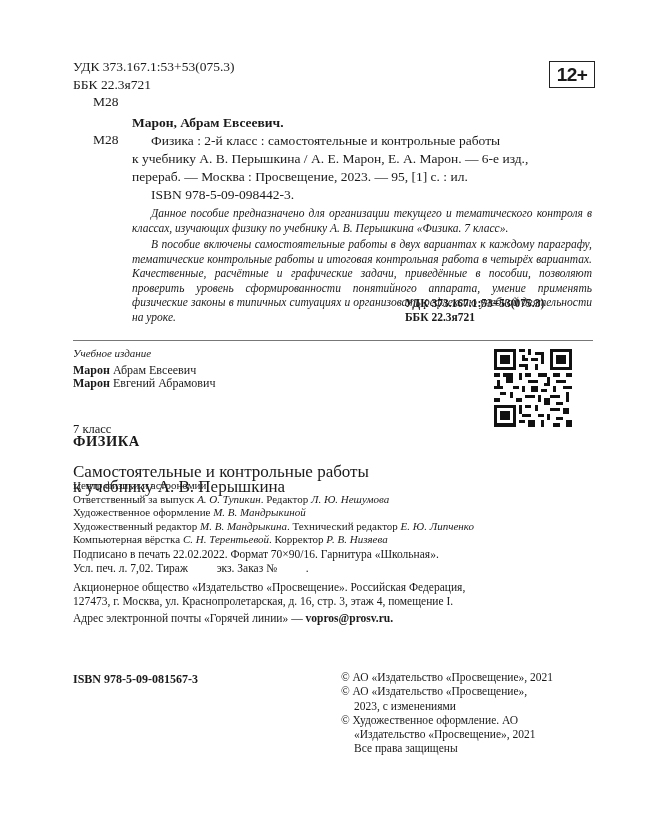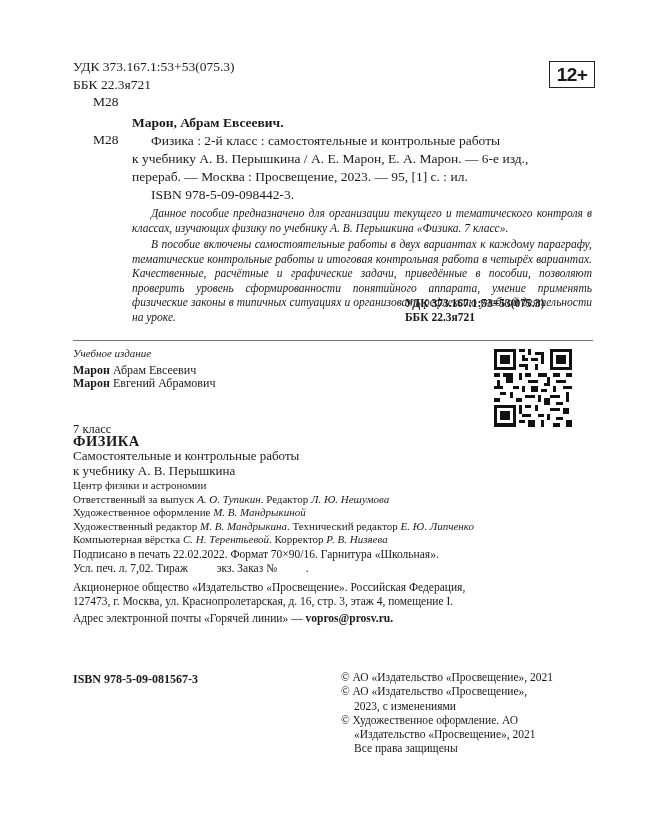--- a/index.html
+++ b/index.html
@@ -24,21 +24,21 @@
   .annotation p + p { margin-top: 2px; }
   .codes-right { left: 405px; top: 296px; font-size: 11.5px; line-height: 14px; font-weight: bold; }
 
   .divider { left: 73px; top: 340px; width: 520px; height: 0; border-top: 1.3px solid #777; }
 
   .center-block { left: 73px; width: 520px; }
   .edu-label { top: 347px; font-size: 11px; font-style: italic; }
   .authors { top: 364px; font-size: 12px; line-height: 13px; }
   .title { top: 398px; font-size: 14.5px; font-weight: bold; letter-spacing: 0.5px; margin-top: 35px; }
   .grade { top: 422px; font-size: 12.5px; }
-  .subtitle { top: 448px; font-size: 13px; line-height: 15px; }
+  .subtitle { top: 464px; font-size: 17px; line-height: 15px; }
   .staff { top: 479px; font-size: 11px; line-height: 13.5px; }
   .print { top: 547px; font-size: 11.5px; line-height: 14px; }
   .publisher { top: 580px; font-size: 11.5px; line-height: 14px; }
   .email { top: 612px; font-size: 11.5px; }
 
   .qr { left: 494px; top: 347px; width: 78px; height: 81px; }
 
   .isbn-bottom { left: 73px; top: 672px; font-size: 12px; font-weight: bold; }
   .copyright { left: 341px; top: 670px; font-size: 11.5px; line-height: 14.3px; }
   .copyright .cr { display: block; padding-left: 13px; text-indent: -13px; }

